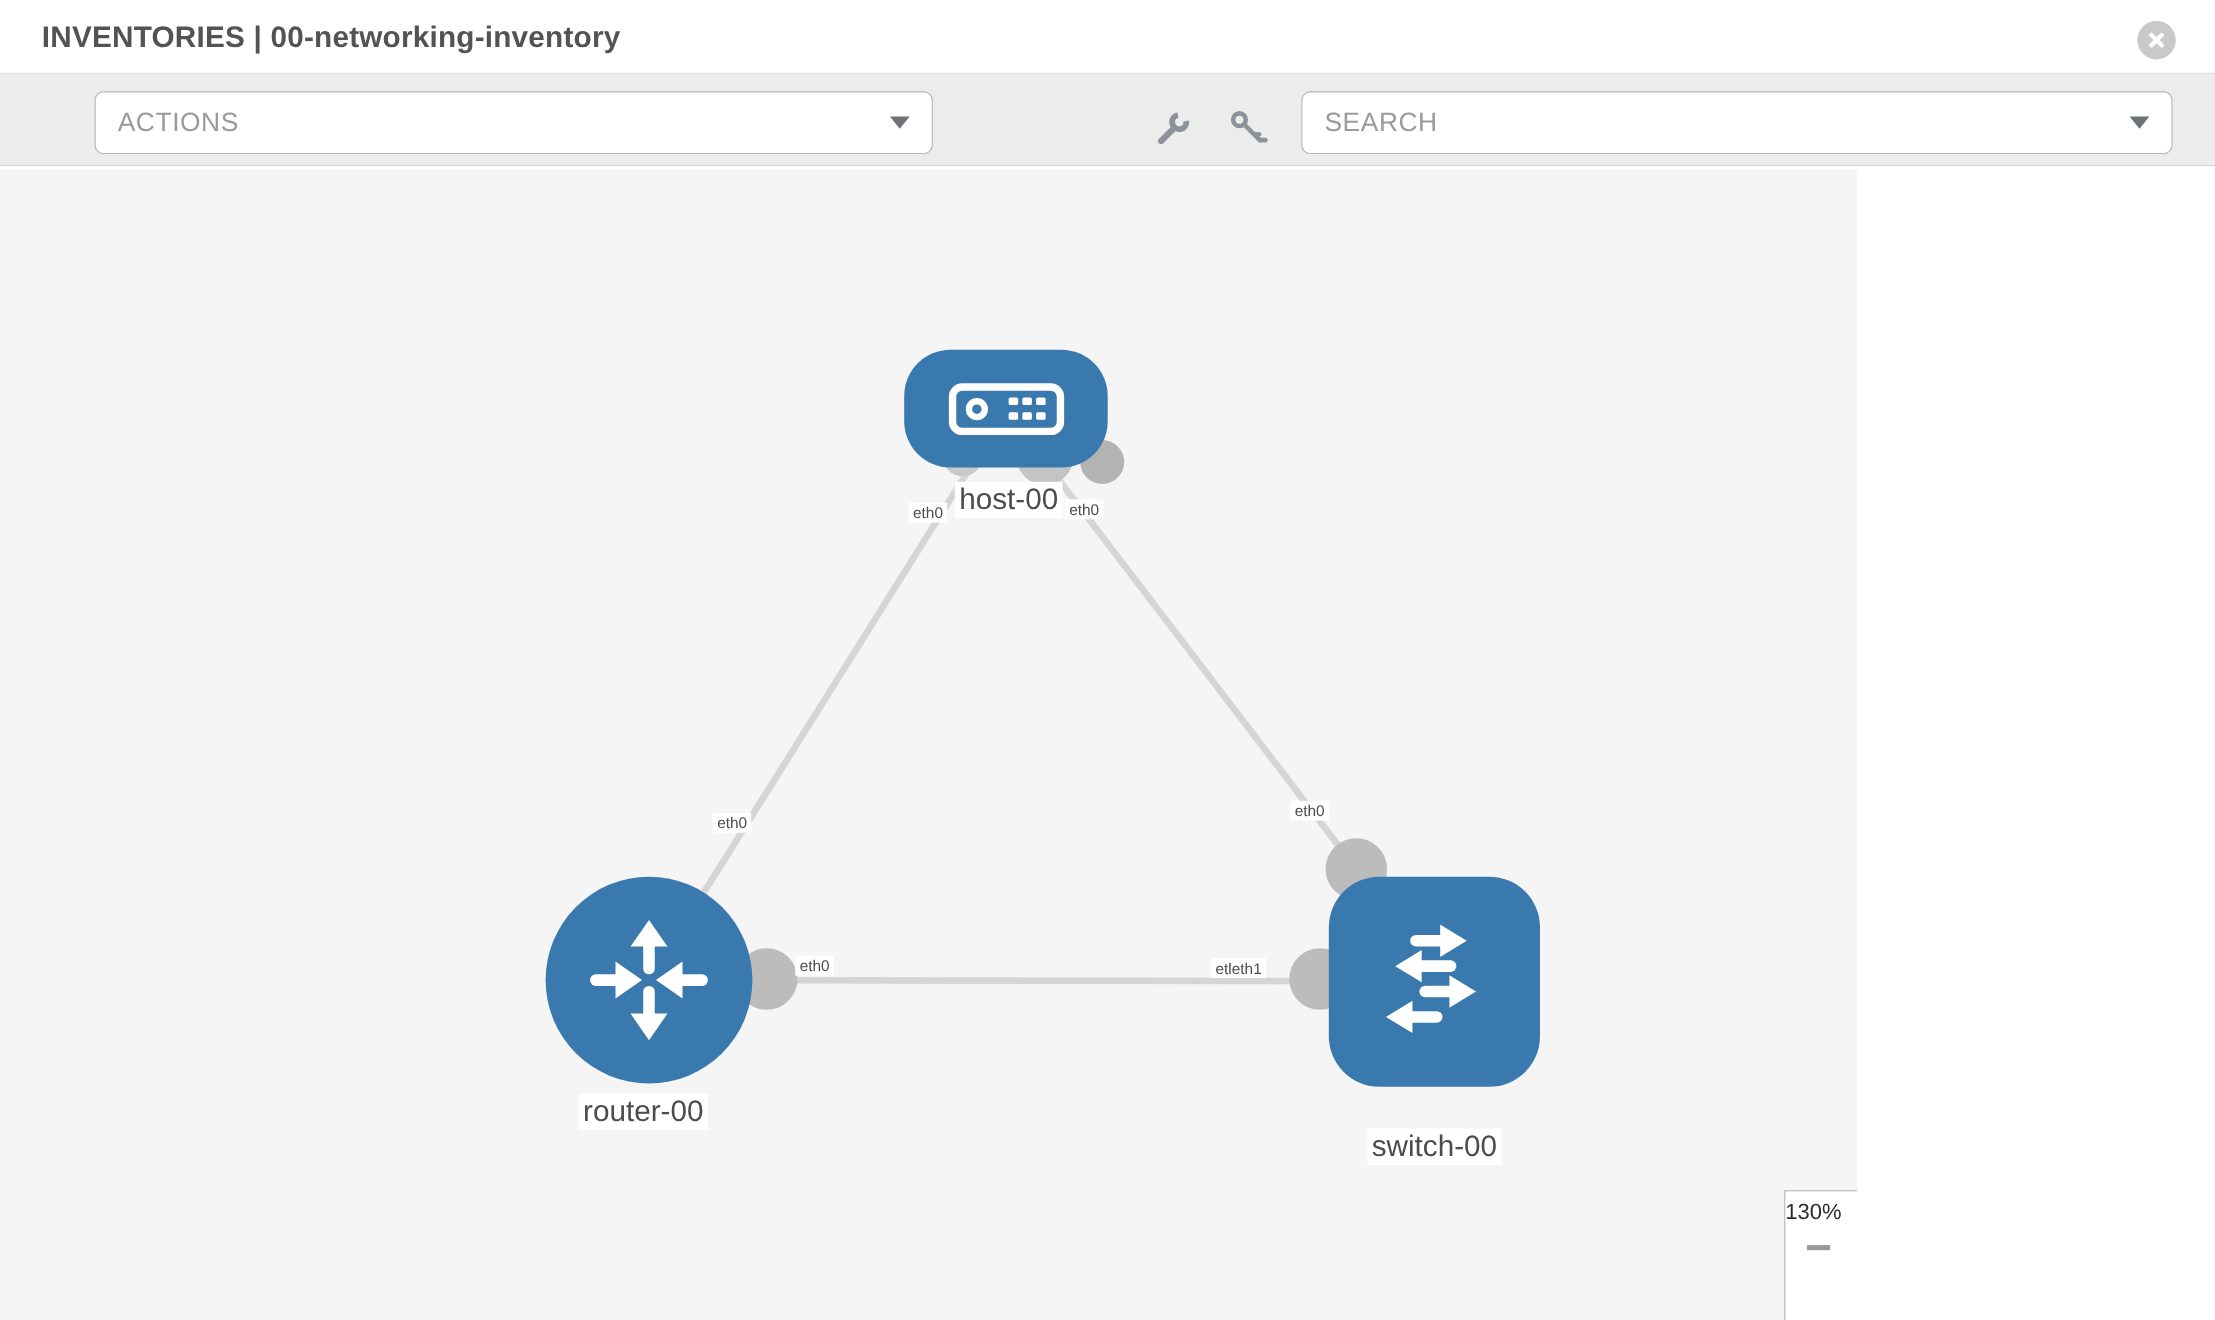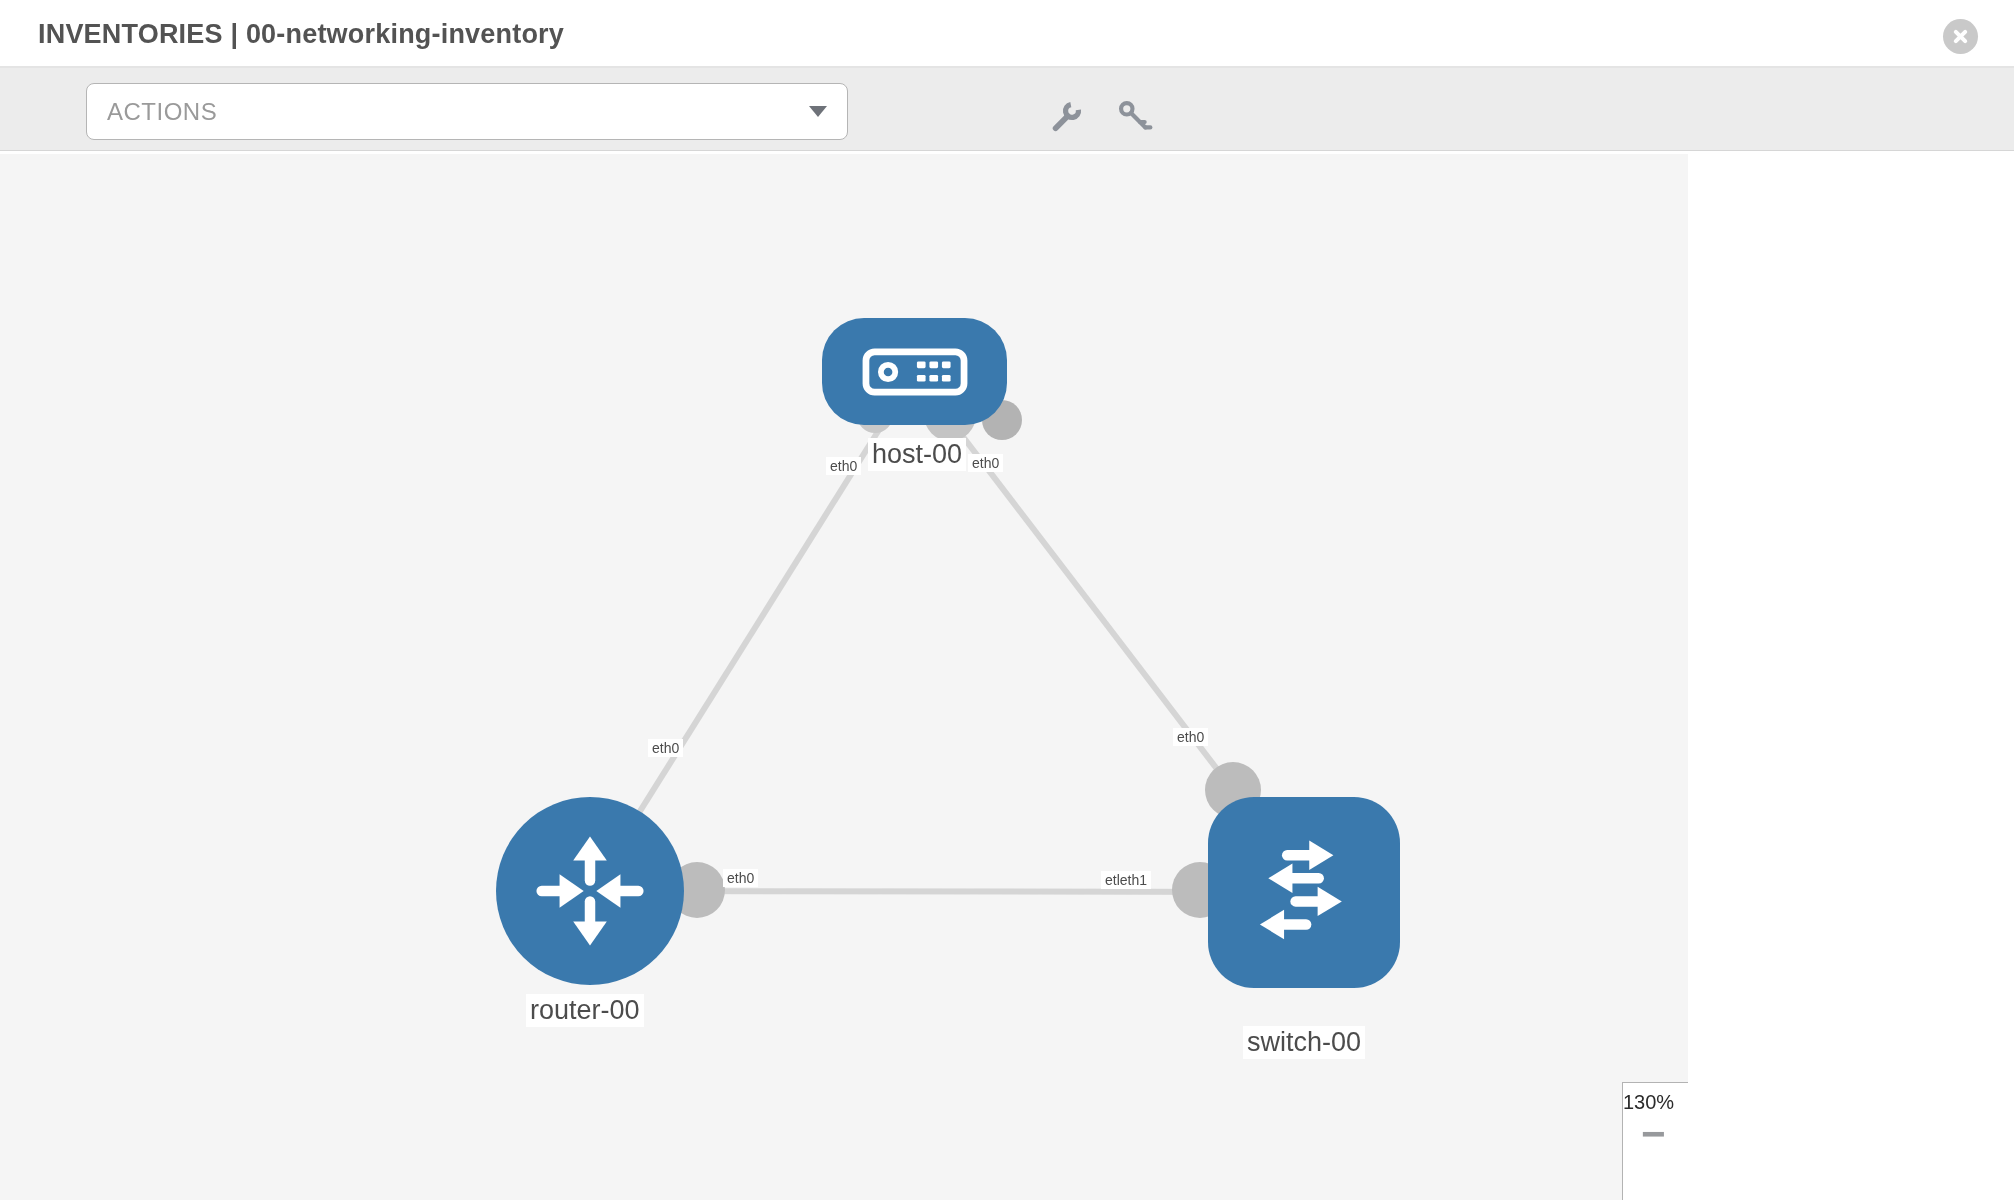--- a/index.html
+++ b/index.html
@@ -86,20 +86,24 @@
 
     <button class="tool-icon-btn" style="left:1114px;">
       <svg width="38" height="38" viewBox="0 0 100 100">
         <circle cx="31" cy="31" r="15" fill="none" stroke="#8d929a" stroke-width="11"></circle>
         <path d="M42 42 L80 80" stroke="#8d929a" stroke-width="11" stroke-linecap="round" fill="none"></path>
         <path d="M80 80 L93 80" stroke="#8d929a" stroke-width="11" stroke-linecap="round" fill="none"></path>
         <path d="M66 66 L78 66" stroke="#8d929a" stroke-width="11" stroke-linecap="round" fill="none"></path>
       </svg>
     </button>
 
+    <div class="select-box" style="left:1183px; width:792px;">
+      <span class="sel-label">SEARCH</span>
+      <span class="caret"></span>
+    </div>
   </div>
 
   <div class="canvas">
 
     <svg class="links-svg" width="2014" height="1046" viewBox="0 0 2014 1046">
 
       <line x1="590" y1="737" x2="882" y2="271" stroke="#d5d5d5" stroke-width="6"></line>
       <line x1="954" y1="271" x2="1233" y2="636" stroke="#d5d5d5" stroke-width="6"></line>
       <line x1="590" y1="737" x2="1304" y2="738" stroke="#d5d5d5" stroke-width="6"></line>
 

